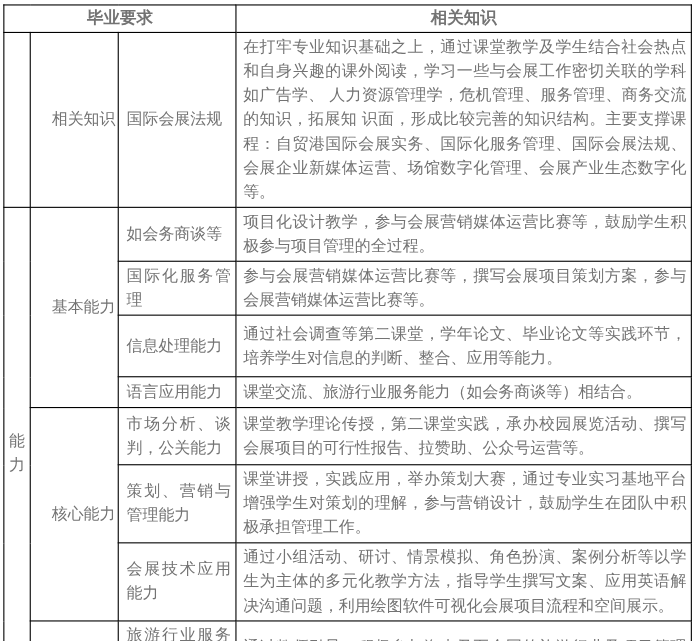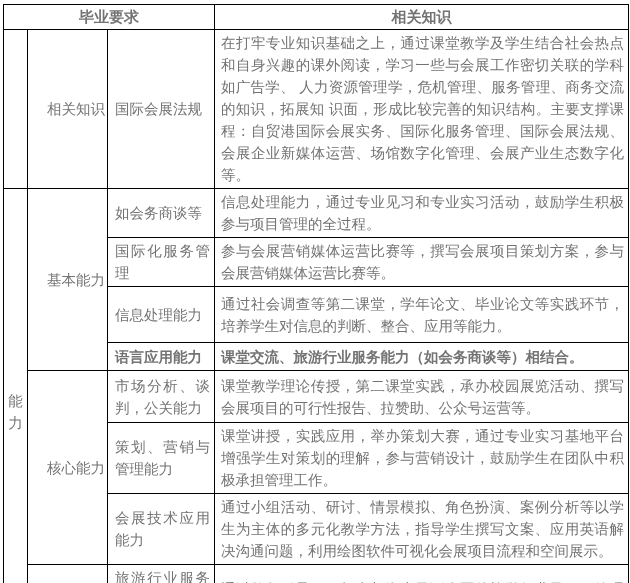--- a/index.html
+++ b/index.html
@@ -51,21 +51,21 @@
     text-align: justify;
   }
   td.c4 {
     padding: 2px 4px 2px 6px;
     text-align: justify;
   }
   tr.r1 { height: 138px; }
   tr.r2 { height: 45px; }
   tr.r3 { height: 45px; }
   tr.r4 { height: 56px; }
-  tr.r5 { height: 28px; font-weight: bold; }
+  tr.r5 { height: 28px; }
   tr.r6 { height: 52px; }
   tr.r7 { height: 62px; }
   tr.r8 { height: 64px; }
   tr.r9 { height: 58px; }
 </style>
 </head>
 <body>
 
 <div class="page">
   <table class="req-table">
@@ -85,21 +85,21 @@
         <td class="c1"></td>
         <td class="c2">相关知识</td>
         <td class="c3">国际会展法规</td>
         <td class="c4">在打牢专业知识基础之上，通过课堂教学及学生结合社会热点和自身兴趣的课外阅读，学习一些与会展工作密切关联的学科如广告学、 人力资源管理学，危机管理、服务管理、商务交流的知识，拓展知 识面，形成比较完善的知识结构。主要支撑课程：自贸港国际会展实务、国际化服务管理、国际会展法规、会展企业新媒体运营、场馆数字化管理、会展产业生态数字化等。</td>
       </tr>
 
       <tr class="r2">
         <td class="c1" rowspan="8">能力</td>
         <td class="c2" rowspan="4">基本能力</td>
         <td class="c3">如会务商谈等</td>
-        <td class="c4">信息处理能力，通过专业见习和专业实习活动，鼓励学生积极参与项目管理的全过程。</td>
+        <td class="c4">项目化设计教学，参与会展营销媒体运营比赛等，鼓励学生积极参与项目管理的全过程。</td>
       </tr>
 
       <tr class="r3">
         <td class="c3">国际化服务管理</td>
         <td class="c4">参与会展营销媒体运营比赛等，撰写会展项目策划方案，参与会展营销媒体运营比赛等。</td>
       </tr>
 
       <tr class="r4">
         <td class="c3">信息处理能力</td>
         <td class="c4">通过社会调查等第二课堂，学年论文、毕业论文等实践环节，培养学生对信息的判断、整合、应用等能力。</td>

